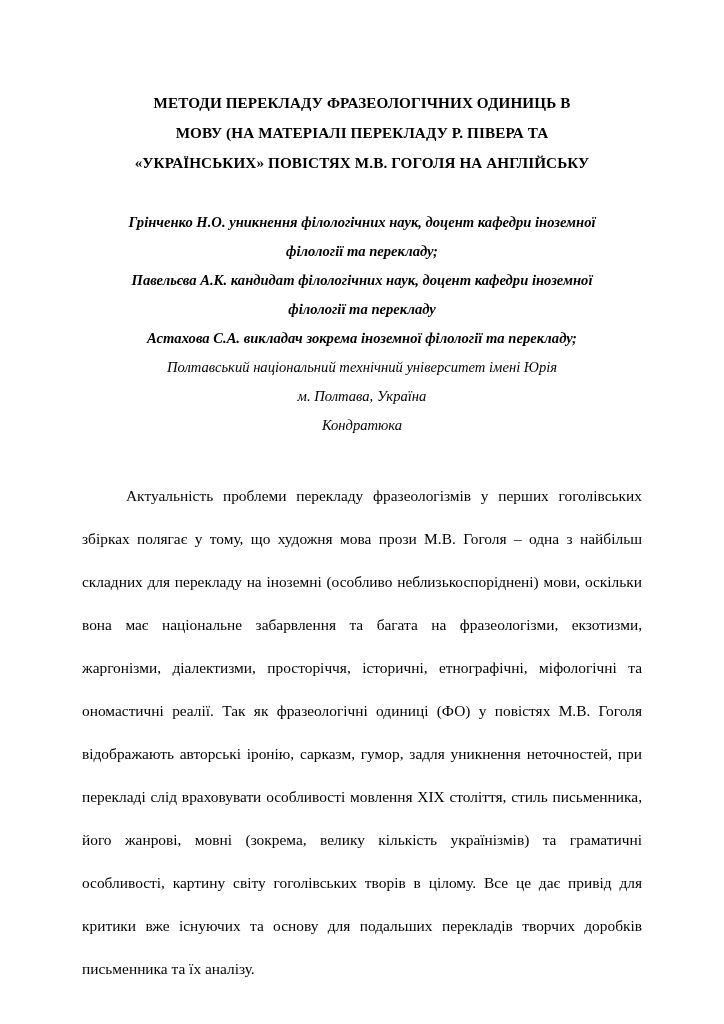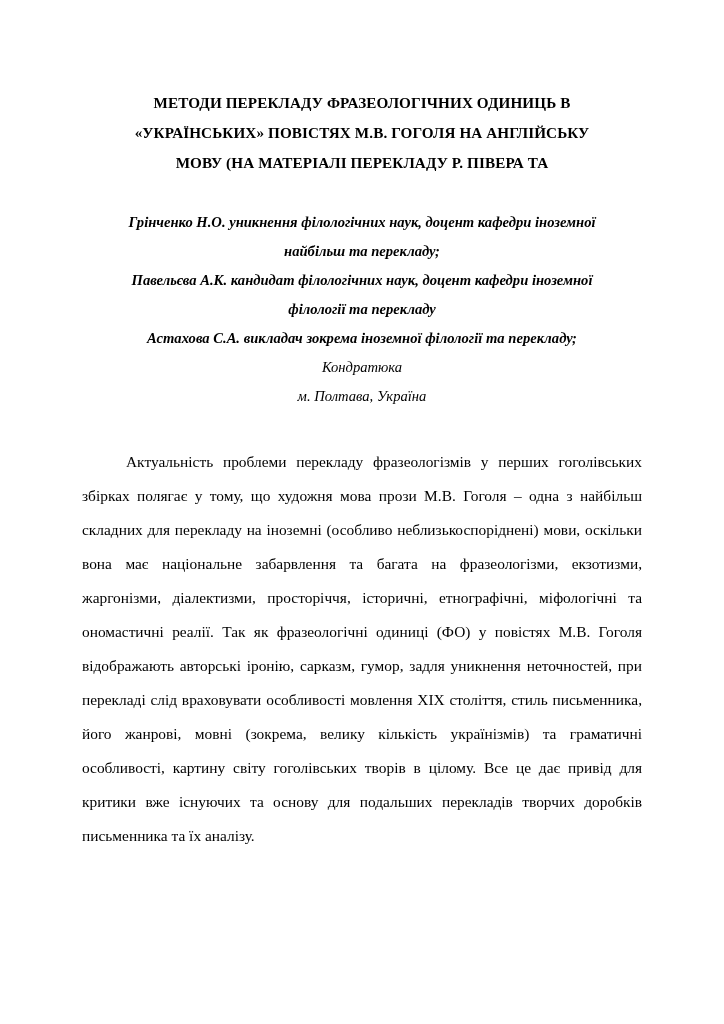--- a/index.html
+++ b/index.html
@@ -49,45 +49,46 @@
     font-size: 14.6px;
     line-height: 29px;
   }
   .auth-line {
     display: block;
   }
   .body-text {
     margin-top: 34px;
     text-align: justify;
     font-size: 15.4px;
-    line-height: 34px;
+    line-height: 43px;
     text-indent: 44px;
     hyphens: none;
   }
 </style>
 </head>
 <body>
 
 <div class="page">
 
   <h1 class="title">
     <span class="title-line">МЕТОДИ ПЕРЕКЛАДУ ФРАЗЕОЛОГІЧНИХ ОДИНИЦЬ В</span>
+    <span class="title-line">МОВУ (НА МАТЕРІАЛІ ПЕРЕКЛАДУ Р. ПІВЕРА ТА</span>
     <span class="title-line">«УКРАЇНСЬКИХ» ПОВІСТЯХ М.В. ГОГОЛЯ НА АНГЛІЙСЬКУ</span>
-    <span class="title-line">МОВУ (НА МАТЕРІАЛІ ПЕРЕКЛАДУ Р. ПІВЕРА ТА</span>
   </h1>
 
   <div class="authors">
     <div class="author-block">
       <span class="auth-line">Грінченко Н.О. уникнення філологічних наук, доцент кафедри іноземної</span>
-      <span class="auth-line">найбільш та перекладу;</span>
+      <span class="auth-line">філології та перекладу;</span>
       <span class="auth-line">Павельєва А.К. кандидат філологічних наук, доцент кафедри іноземної</span>
       <span class="auth-line">філології та перекладу</span>
       <span class="auth-line">Астахова С.А. викладач зокрема іноземної філології та перекладу;</span>
     </div>
     <div class="affil-block">
+      <span class="auth-line">Полтавський національний технічний університет імені Юрія</span>
+      <span class="auth-line">м. Полтава, Україна</span>
       <span class="auth-line">Кондратюка</span>
-      <span class="auth-line">м. Полтава, Україна</span>
     </div>
   </div>
 
   <p class="body-text">Актуальність проблеми перекладу фразеологізмів у перших гоголівських збірках полягає у тому, що художня мова прози М.В. Гоголя – одна з найбільш складних для перекладу на іноземні (особливо неблизькоспоріднені) мови, оскільки вона має національне забарвлення та багата на фразеологізми, екзотизми, жаргонізми, діалектизми, просторіччя, історичні, етнографічні, міфологічні та ономастичні реалії. Так як фразеологічні одиниці (ФО) у повістях М.В. Гоголя відображають авторські іронію, сарказм, гумор, задля уникнення неточностей, при перекладі слід враховувати особливості мовлення XIX століття, стиль письменника, його жанрові, мовні (зокрема, велику кількість українізмів) та граматичні особливості, картину світу гоголівських творів в цілому. Все це дає привід для критики вже існуючих та основу для подальших перекладів творчих доробків письменника та їх аналізу.</p>
 
 </div>
 
 </body></html>

